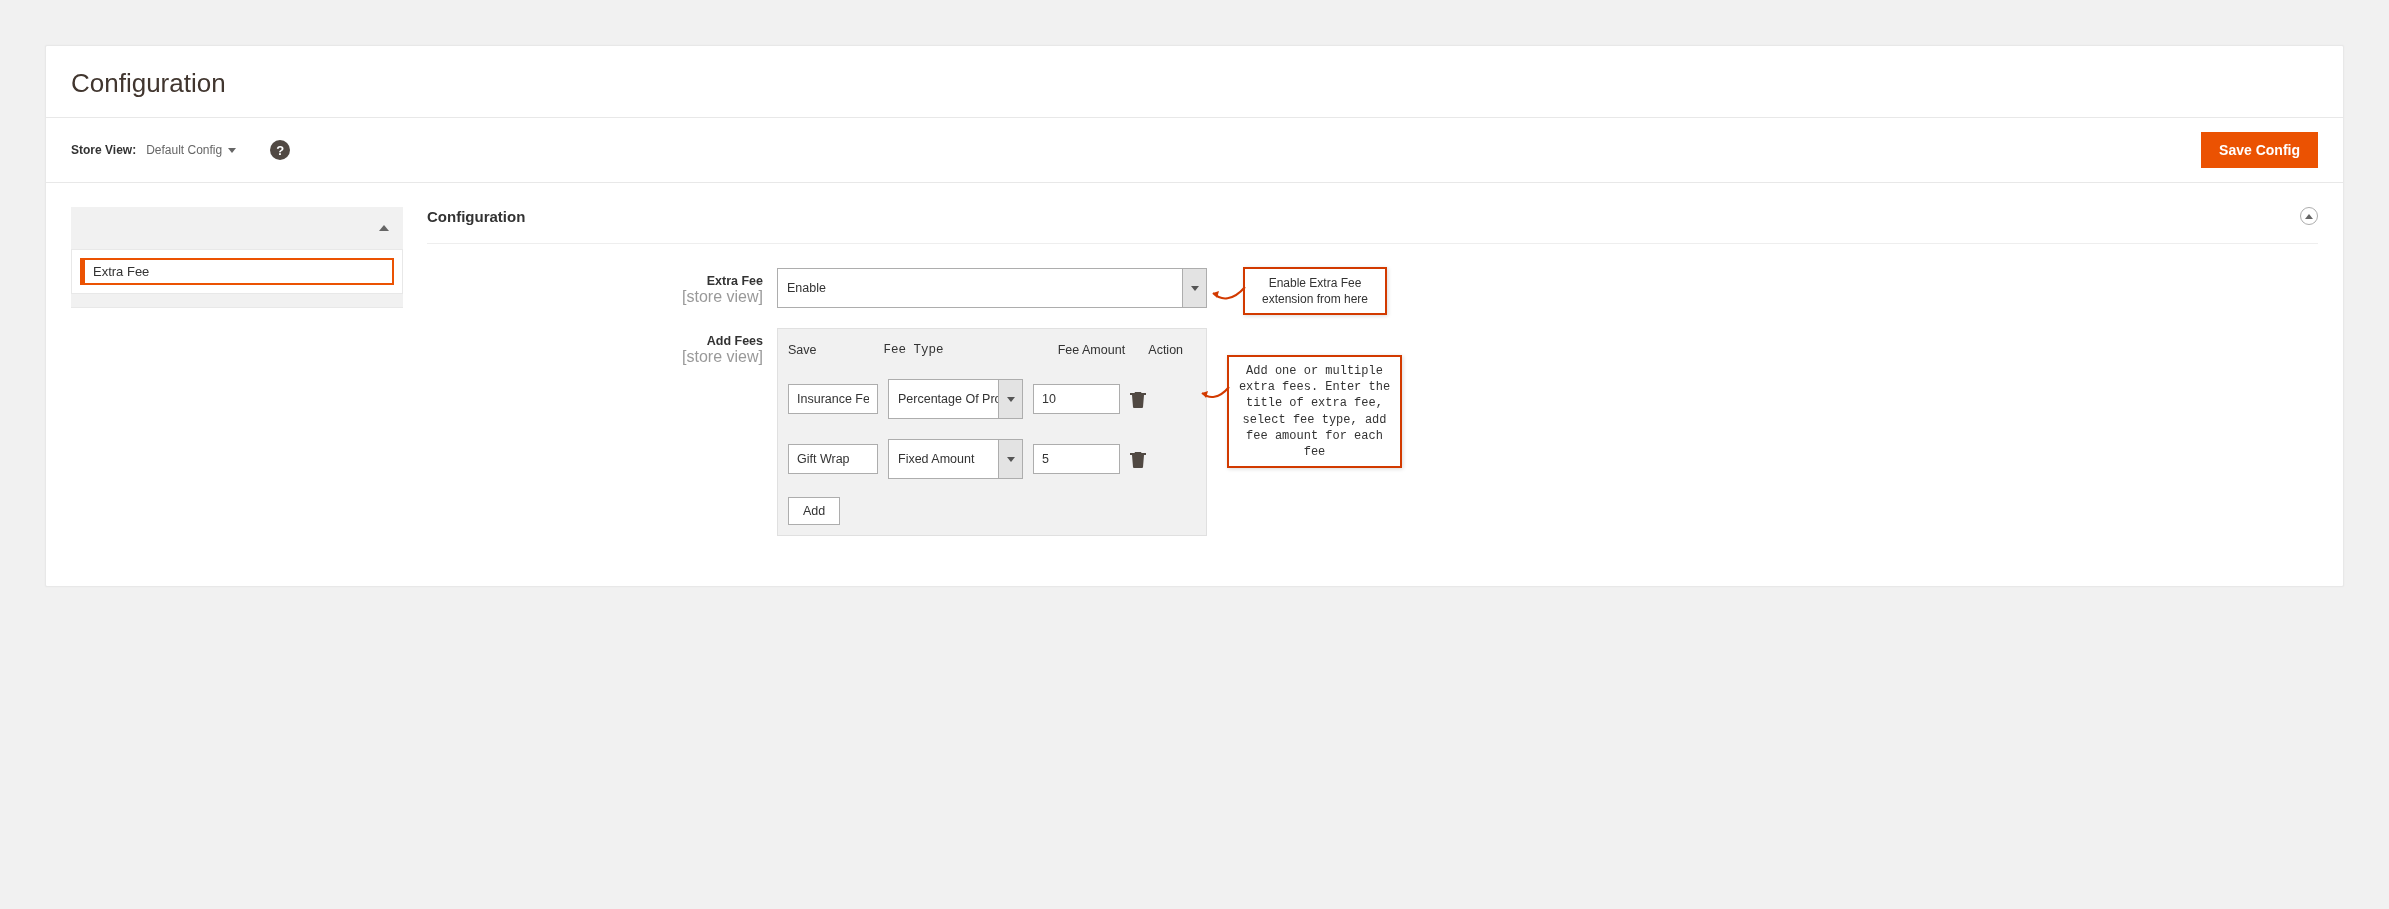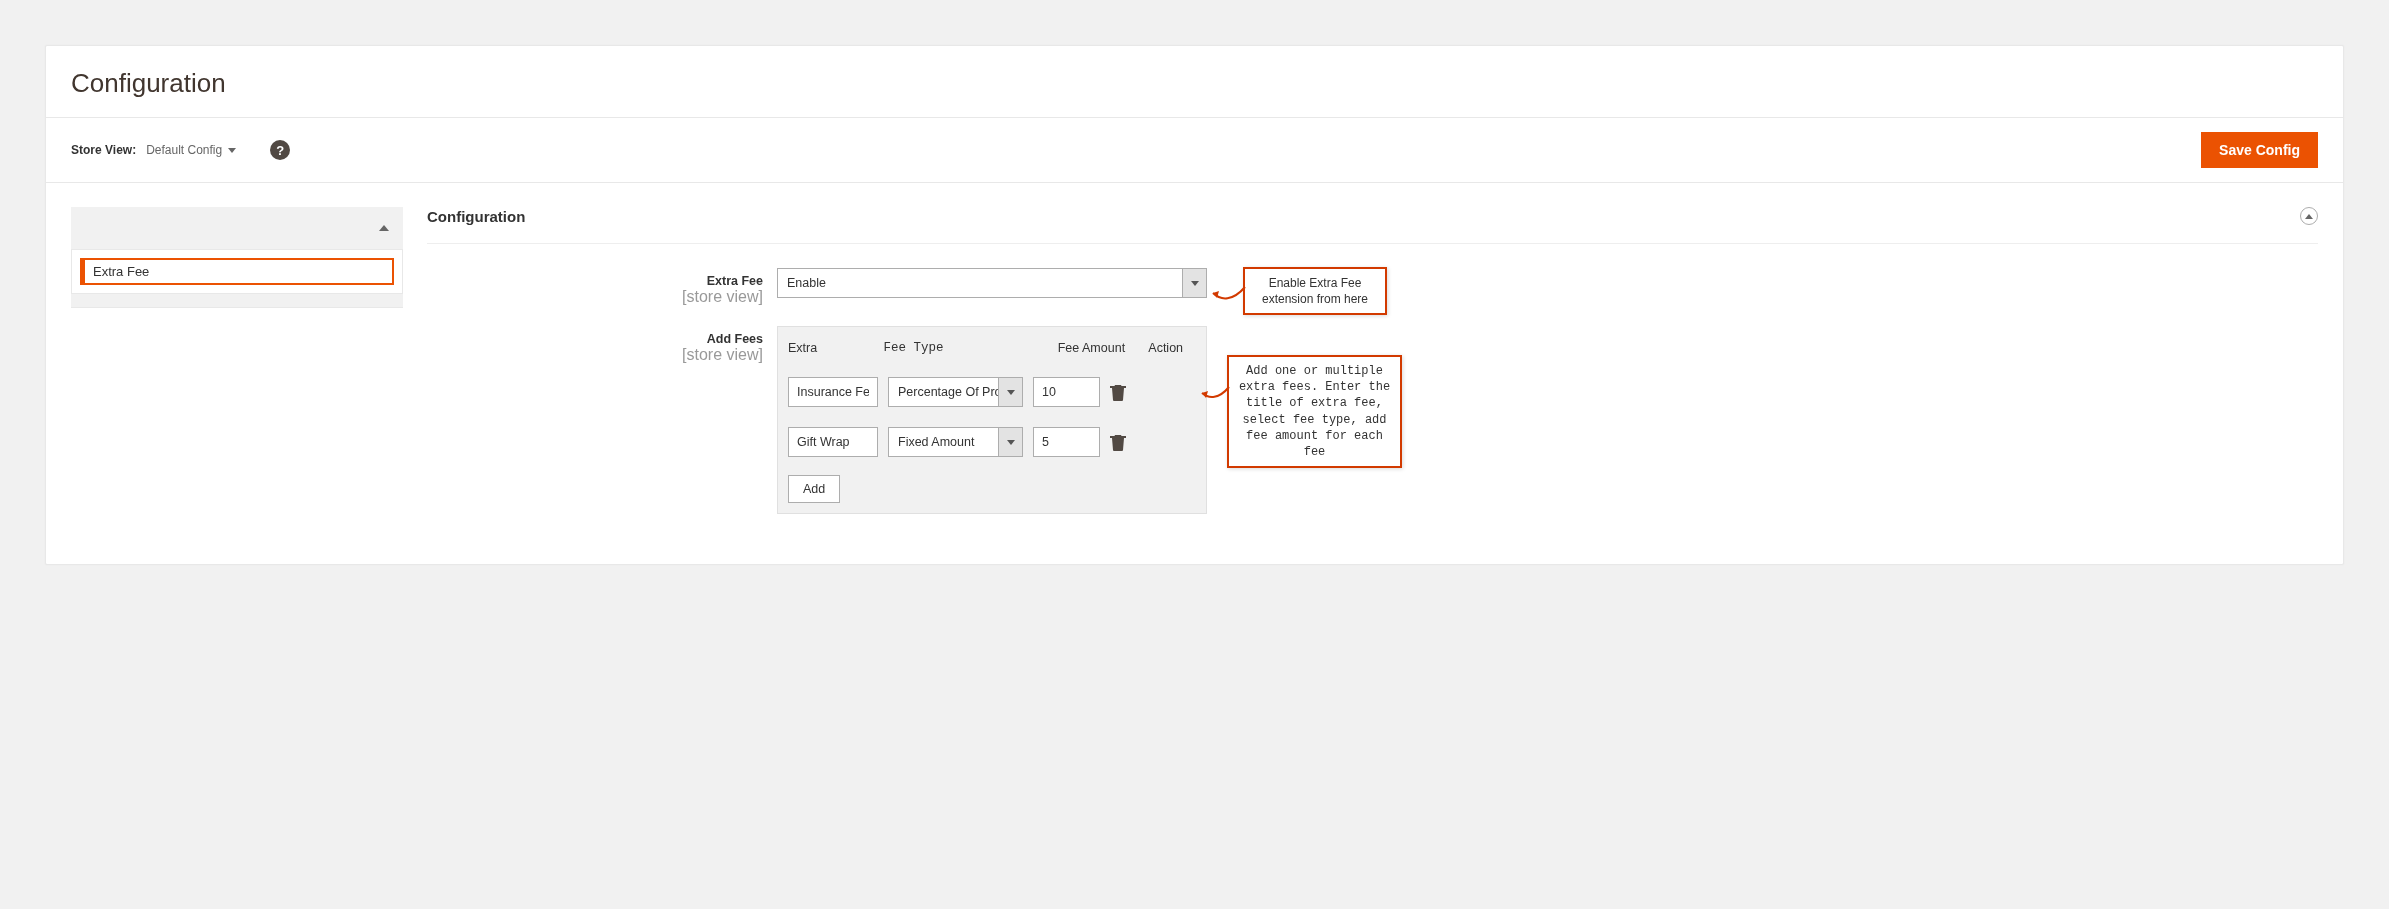--- a/index.html
+++ b/index.html
@@ -159,21 +159,21 @@
     padding-top: 6px;
   }
   .field-label { font-size: 12.5px; font-weight: 600; color: #333; }
   .field-scope { font-size: 16px; color: #999; }
   .field-control-col { flex: 0 0 430px; }
   .select {
     display: flex;
     align-items: stretch;
     border: 1px solid #adadad;
     background: #fff;
-    height: 30px;
+    height: 40px;
     width: 100%;
   }
   .select-text {
     flex: 1;
     padding: 0 9px;
     display: flex;
     align-items: center;
     font-size: 12.5px;
     color: #333;
     overflow: hidden;
@@ -218,21 +218,21 @@
   }
   .text-input {
     height: 30px;
     border: 1px solid #adadad;
     background: #fff;
     padding: 0 8px;
     font-size: 12.5px;
     color: #333;
   }
   .tin-title { width: 90px; }
-  .tin-amt   { width: 67px; }
+  .tin-amt   { width: 87px; }
   .sel-type  { width: 135px; }
   .trash-icon {
     width: 16px; height: 18px;
     cursor: pointer;
     position: relative;
   }
   .trash-icon svg { display:block; }
   .add-btn {
     background: #fff;
     border: 1px solid #adadad;
@@ -318,21 +318,21 @@
       </div>
 
       <div class="field-row">
         <div class="field-label-col">
           <div class="field-label">Add Fees</div>
           <div class="field-scope">[store view]</div>
         </div>
         <div class="field-control-col">
           <div class="fees-table">
             <div class="fees-head">
-              <div class="col-title">Extra</div>
+              <div class="col-title">Save</div>
               <div class="col-type">Fee Type</div>
               <div class="col-amt">Fee Amount</div>
               <div class="col-act">Action</div>
             </div>
 
             <div class="fees-row">
               <input class="text-input tin-title" value="Insurance Fees" style="">
               <div class="select sel-type">
                 <div class="select-text">Percentage Of Proc</div>
                 <div class="select-caret">

